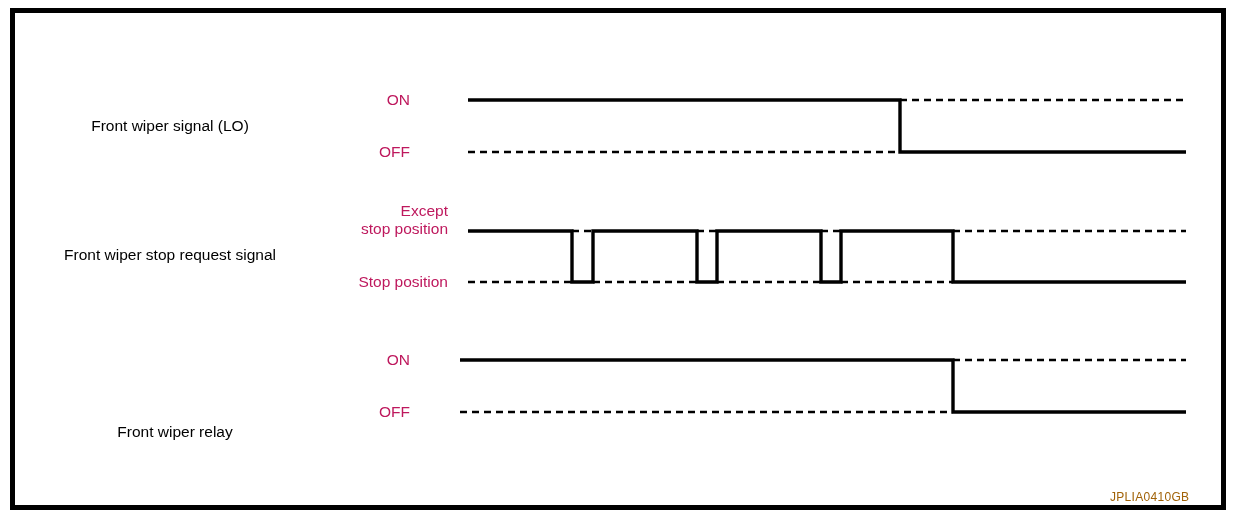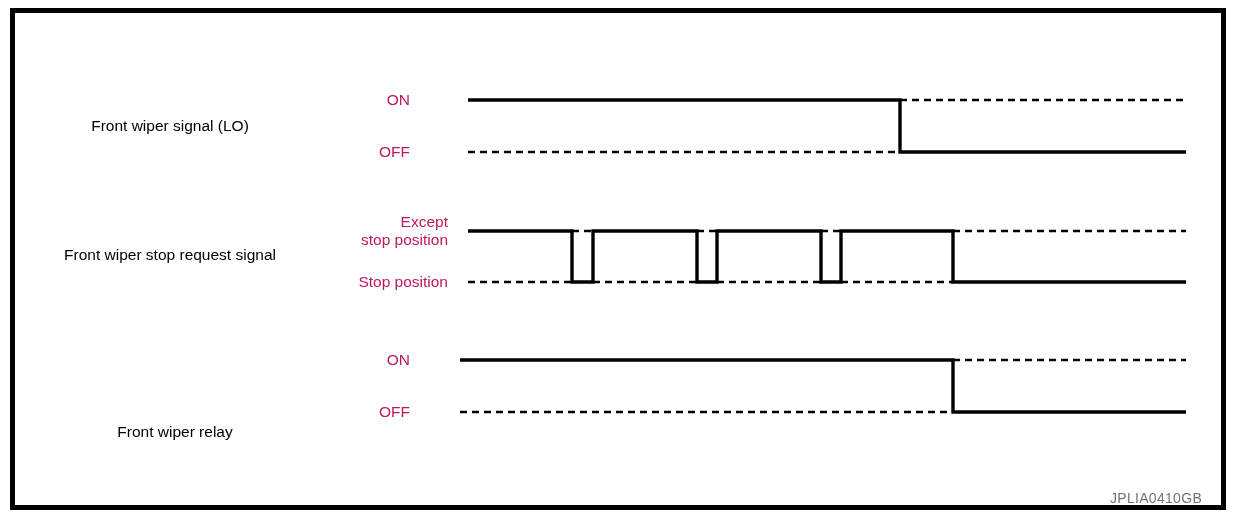--- a/index.html
+++ b/index.html
@@ -40,23 +40,23 @@
     font-size: 15.5px;
     color: #be185d;
     line-height: 1.2;
     white-space: nowrap;
   }
   .lvl-label.two-line {
     line-height: 1.18;
   }
   .code {
     position: absolute;
-    font-size: 14px;
+    font-size: 12px;
     letter-spacing: 0.3px;
-    color: #737373;
+    color: #a16207;
     white-space: nowrap;
   }
   svg.waves {
     position: absolute;
     left: 0;
     top: 0;
     width: 1248px;
     height: 528px;
     pointer-events: none;
   }
@@ -79,21 +79,21 @@
 
 <div id="figure">
 
   <div class="frame"></div>
 
   <div class="sig-name" style="left:30px; top:116px; width:280px;">Front wiper signal (LO)</div>
   <div class="lvl-label" style="left:300px; top:91px; width:110px;">ON</div>
   <div class="lvl-label" style="left:300px; top:143px; width:110px;">OFF</div>
 
   <div class="sig-name" style="left:10px; top:245px; width:320px;">Front wiper stop request signal</div>
-  <div class="lvl-label two-line" style="left:290px; top:213px; width:158px;">
+  <div class="lvl-label two-line" style="left:290px; top:202px; width:158px;">
     <div>Except</div>
     <div>stop position</div>
   </div>
   <div class="lvl-label" style="left:290px; top:273px; width:158px;">Stop position</div>
 
   <div class="sig-name" style="left:65px; top:394px; width:220px;margin-top:28px;">Front wiper relay</div>
   <div class="lvl-label" style="left:300px; top:351px; width:110px;">ON</div>
   <div class="lvl-label" style="left:300px; top:403px; width:110px;">OFF</div>
 
   <svg class="waves" viewBox="0 0 1248 528">

